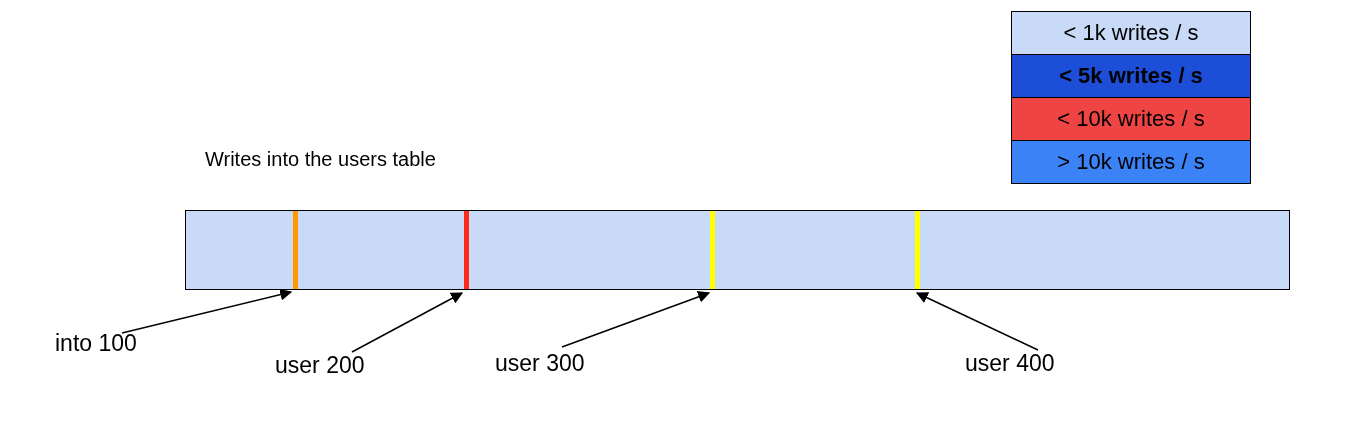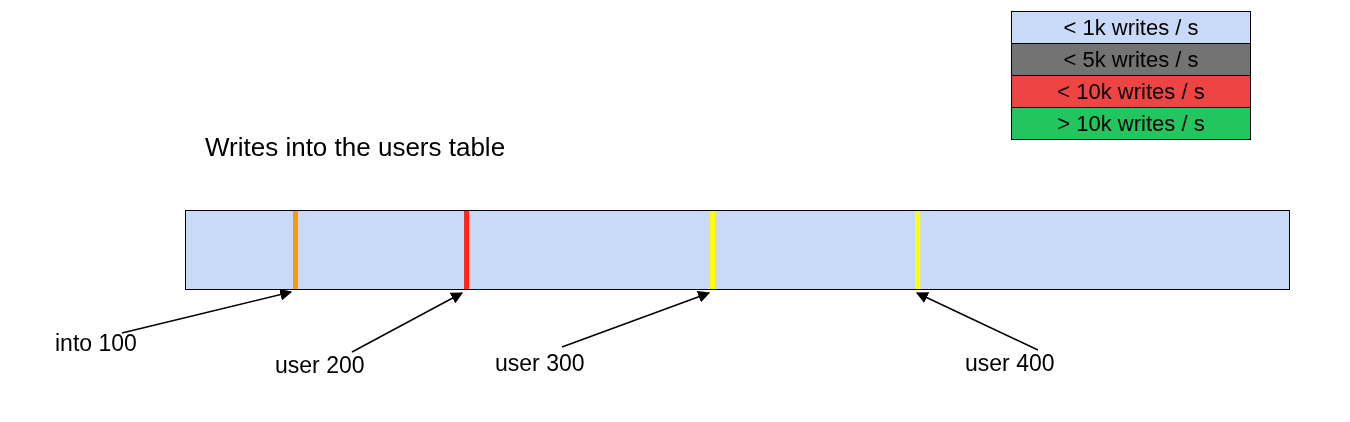--- a/index.html
+++ b/index.html
@@ -13,36 +13,36 @@
     position: relative;
     overflow: hidden;
     font-family: "Liberation Sans", sans-serif;
     color: #000000;
   }
 
   
   .diagram-title {
     position: absolute;
     left: 205px;
-    top: 132px;
-    font-size: 26px;
+    top: 148px;
+    font-size: 20px;
     white-space: nowrap;
   }
 
   
   .legend {
     position: absolute;
     left: 1011px;
     top: 11px;
     width: 240px;
   }
   .legend-item {
     box-sizing: border-box;
     width: 100%;
-    height: 33px;
+    height: 44px;
     border: 1px solid #000000;
     margin-top: -1px;
     display: flex;
     align-items: center;
     justify-content: center;
     font-size: 22px;
     white-space: nowrap;
   }
   .legend-item:first-child { margin-top: 0; }
 
@@ -86,23 +86,23 @@
     pointer-events: none;
   }
 </style>
 </head>
 <body>
 
 <div class="diagram-title">Writes into the users table</div>
 
 <div class="legend">
   <div class="legend-item" style="background-color: rgb(201, 218, 248);">&lt; 1k writes / s</div>
-  <div class="legend-item" style="background-color: #737373;">&lt; 5k writes / s</div>
+  <div class="legend-item" style="background-color: #1d4ed8; font-weight: bold;">&lt; 5k writes / s</div>
   <div class="legend-item" style="background-color: #ef4444;">&lt; 10k writes / s</div>
-  <div class="legend-item" style="background-color: #22c55e;">&gt; 10k writes / s</div>
+  <div class="legend-item" style="background-color: #3b82f6;">&gt; 10k writes / s</div>
 </div>
 
 <div class="writes-bar" style="background-color: rgb(201, 218, 248);">
   <div class="marker marker-1" style="background-color: rgb(255, 153, 0);"></div>
   <div class="marker marker-2" style="background-color: rgb(255, 42, 23);"></div>
   <div class="marker marker-3" style="background-color: rgb(255, 255, 0);"></div>
   <div class="marker marker-4" style="background-color: rgb(255, 255, 0);"></div>
 </div>
 
 <div class="user-label user-label-1">into 100</div>

